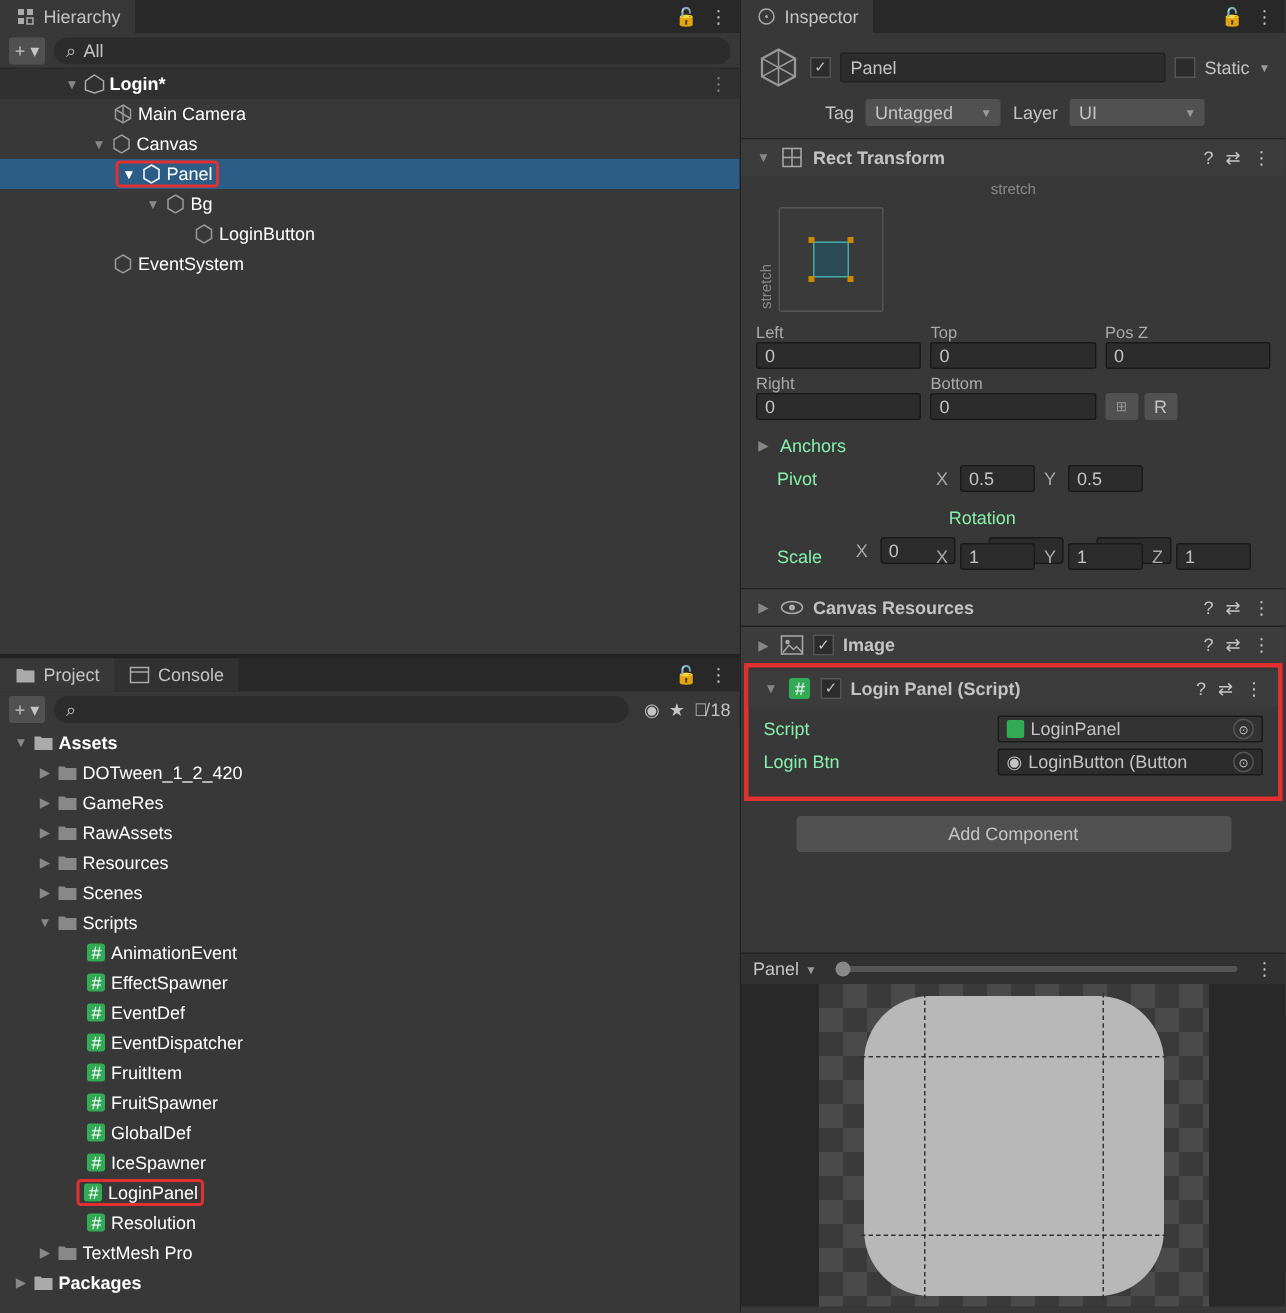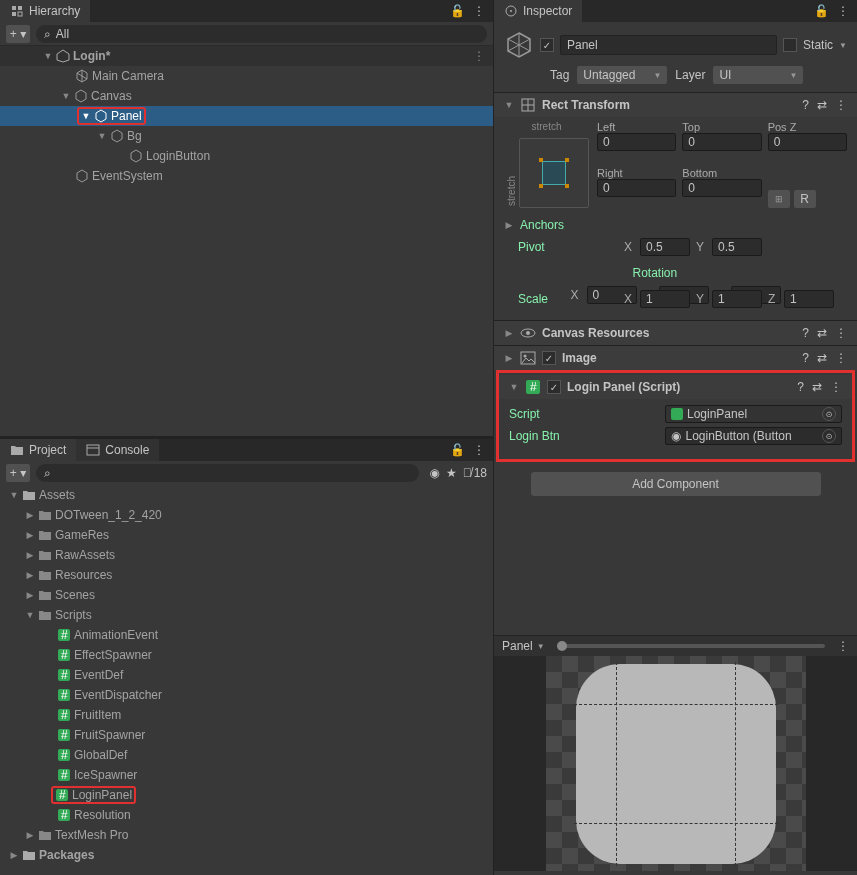--- a/index.html
+++ b/index.html
@@ -14,41 +14,41 @@
 .panel-bar { height:24px; display:flex; align-items:center; gap:6px; padding:0 6px; background:#383838; border-bottom:1px solid #2a2a2a; }
 .plus-btn { width:24px; height:18px; background:#515151; border-radius:2px; display:flex; align-items:center; justify-content:center; }
 .search { flex:1; height:18px; background:#2c2c2c; border-radius:9px; display:flex; align-items:center; padding:0 8px; gap:5px; color:#777; }
 .hierarchy-body { flex:1; background:#383838; overflow:hidden; }
 .row { height:20px; display:flex; align-items:center; gap:3px; }
 .row.selected { background:#2c5d87; color:#fff; }
 .row.selected .label { color:#fff; }
 .row .indent { display:inline-block; }
 .arrow { width:10px; display:inline-block; text-align:center; font-size:9px; color:#888; }
 .cube { width:14px; height:14px; display:inline-block; }
-.label { color:#a3a3a3; }
+.label { color:#ffffff; }
 .row-menu { margin-left:auto; padding-right:8px; color:#888; }
 .highlight { border:2px solid #e03030; border-radius:3px; padding:0 2px; }
 .splitter { height:3px; background:#222; }
 .project-body { flex:1; background:#383838; overflow:hidden; }
 .proj-toolbar { height:24px; display:flex; align-items:center; gap:6px; padding:0 6px; }
 .proj-toolbar .tool-group { display:flex; gap:6px; margin-left:4px; }
 .folder { width:14px; height:12px; display:inline-block; }
 .script { width:14px; height:14px; display:inline-block; }
 .inspector-body { flex:1; background:#383838; padding:4px 0; overflow:hidden; display:flex; flex-direction:column; }
 .obj-header { display:flex; align-items:center; gap:6px; padding:4px 10px; }
 .name-field { flex:1; height:20px; background:#2c2c2c; border:1px solid #222; border-radius:2px; padding:0 6px; display:flex; align-items:center; }
 .tag-row { display:flex; align-items:center; gap:8px; padding:2px 10px 8px 56px;text-align:right; }
 .dropdown { height:18px; background:#515151; border-radius:2px; display:flex; align-items:center; padding:0 6px; gap:6px; min-width:90px; }
 .dd-arrow { margin-left:auto; font-size:8px; color:#999; }
 .component { border-top:1px solid #222; }
 .comp-header { height:24px; display:flex; align-items:center; gap:6px; padding:0 10px; background:#3c3c3c; }
 .comp-header .title { font-weight:bold; }
 .comp-header .right-icons { margin-left:auto; display:flex; gap:8px; color:#999; }
 .comp-body { padding:4px 10px 10px 10px; }
-.rect-grid { display:flex; gap:8px; }
+.rect-grid { display:flex; gap:8px;flex-direction:column; }
 .anchor-box { width:70px; height:70px; border:1px solid #555; border-radius:2px; margin-top:4px; position:relative; background:#3a3a3a; display:flex; align-items:center; justify-content:center; }
 .anchor-inner { width:24px; height:24px; border:1px solid #4aa; background:#2a4a55; position:relative; }
 .corner-dot { position:absolute; width:4px; height:4px; background:#cc8800; }
 .fields { flex:1; display:grid; grid-template-columns:1fr 1fr 1fr; gap:4px 6px; }
 .field-label { font-size:11px; color:#aaa; }
 .num-input { height:18px; background:#2c2c2c; border:1px solid #1a1a1a; border-radius:2px; padding:0 5px; display:flex; align-items:center; min-width:50px; }
 .bp-btn { width:22px; height:18px; background:#515151; border-radius:2px; display:flex; align-items:center; justify-content:center; font-size:9px; color:#999; }
 .prop-row { display:flex; align-items:center; gap:6px; height:22px; }
 .prop-row .plabel { width:100px; color:#86efac; }
 .xyz { display:flex; gap:6px; align-items:center; flex:1; }
@@ -198,21 +198,21 @@
         <span style="display:flex;gap:2px;">👁̸<span>18</span></span>
       </div>
     </div>
     <div class="project-body">
       <div class="row">
           <span class="indent" style="width:6px"></span>
           <span class="arrow">▼</span>
           <svg class="folder">
             <path d="M1 2h4l1 1h7v8H1z" fill="#aaa"></path>
           </svg>
-          <span class="label" style="font-weight:normal">Assets</span>
+          <span class="label" style="font-weight:bold">Assets</span>
         </div>
       <div class="row">
           <span class="indent" style="width:22px"></span>
           <span class="arrow">▶</span>
           <svg class="folder">
             <path d="M1 2h4l1 1h7v8H1z" fill="#888"></path>
           </svg>
           <span class="label">DOTween_1_2_420</span>
         </div>
       <div class="row">

